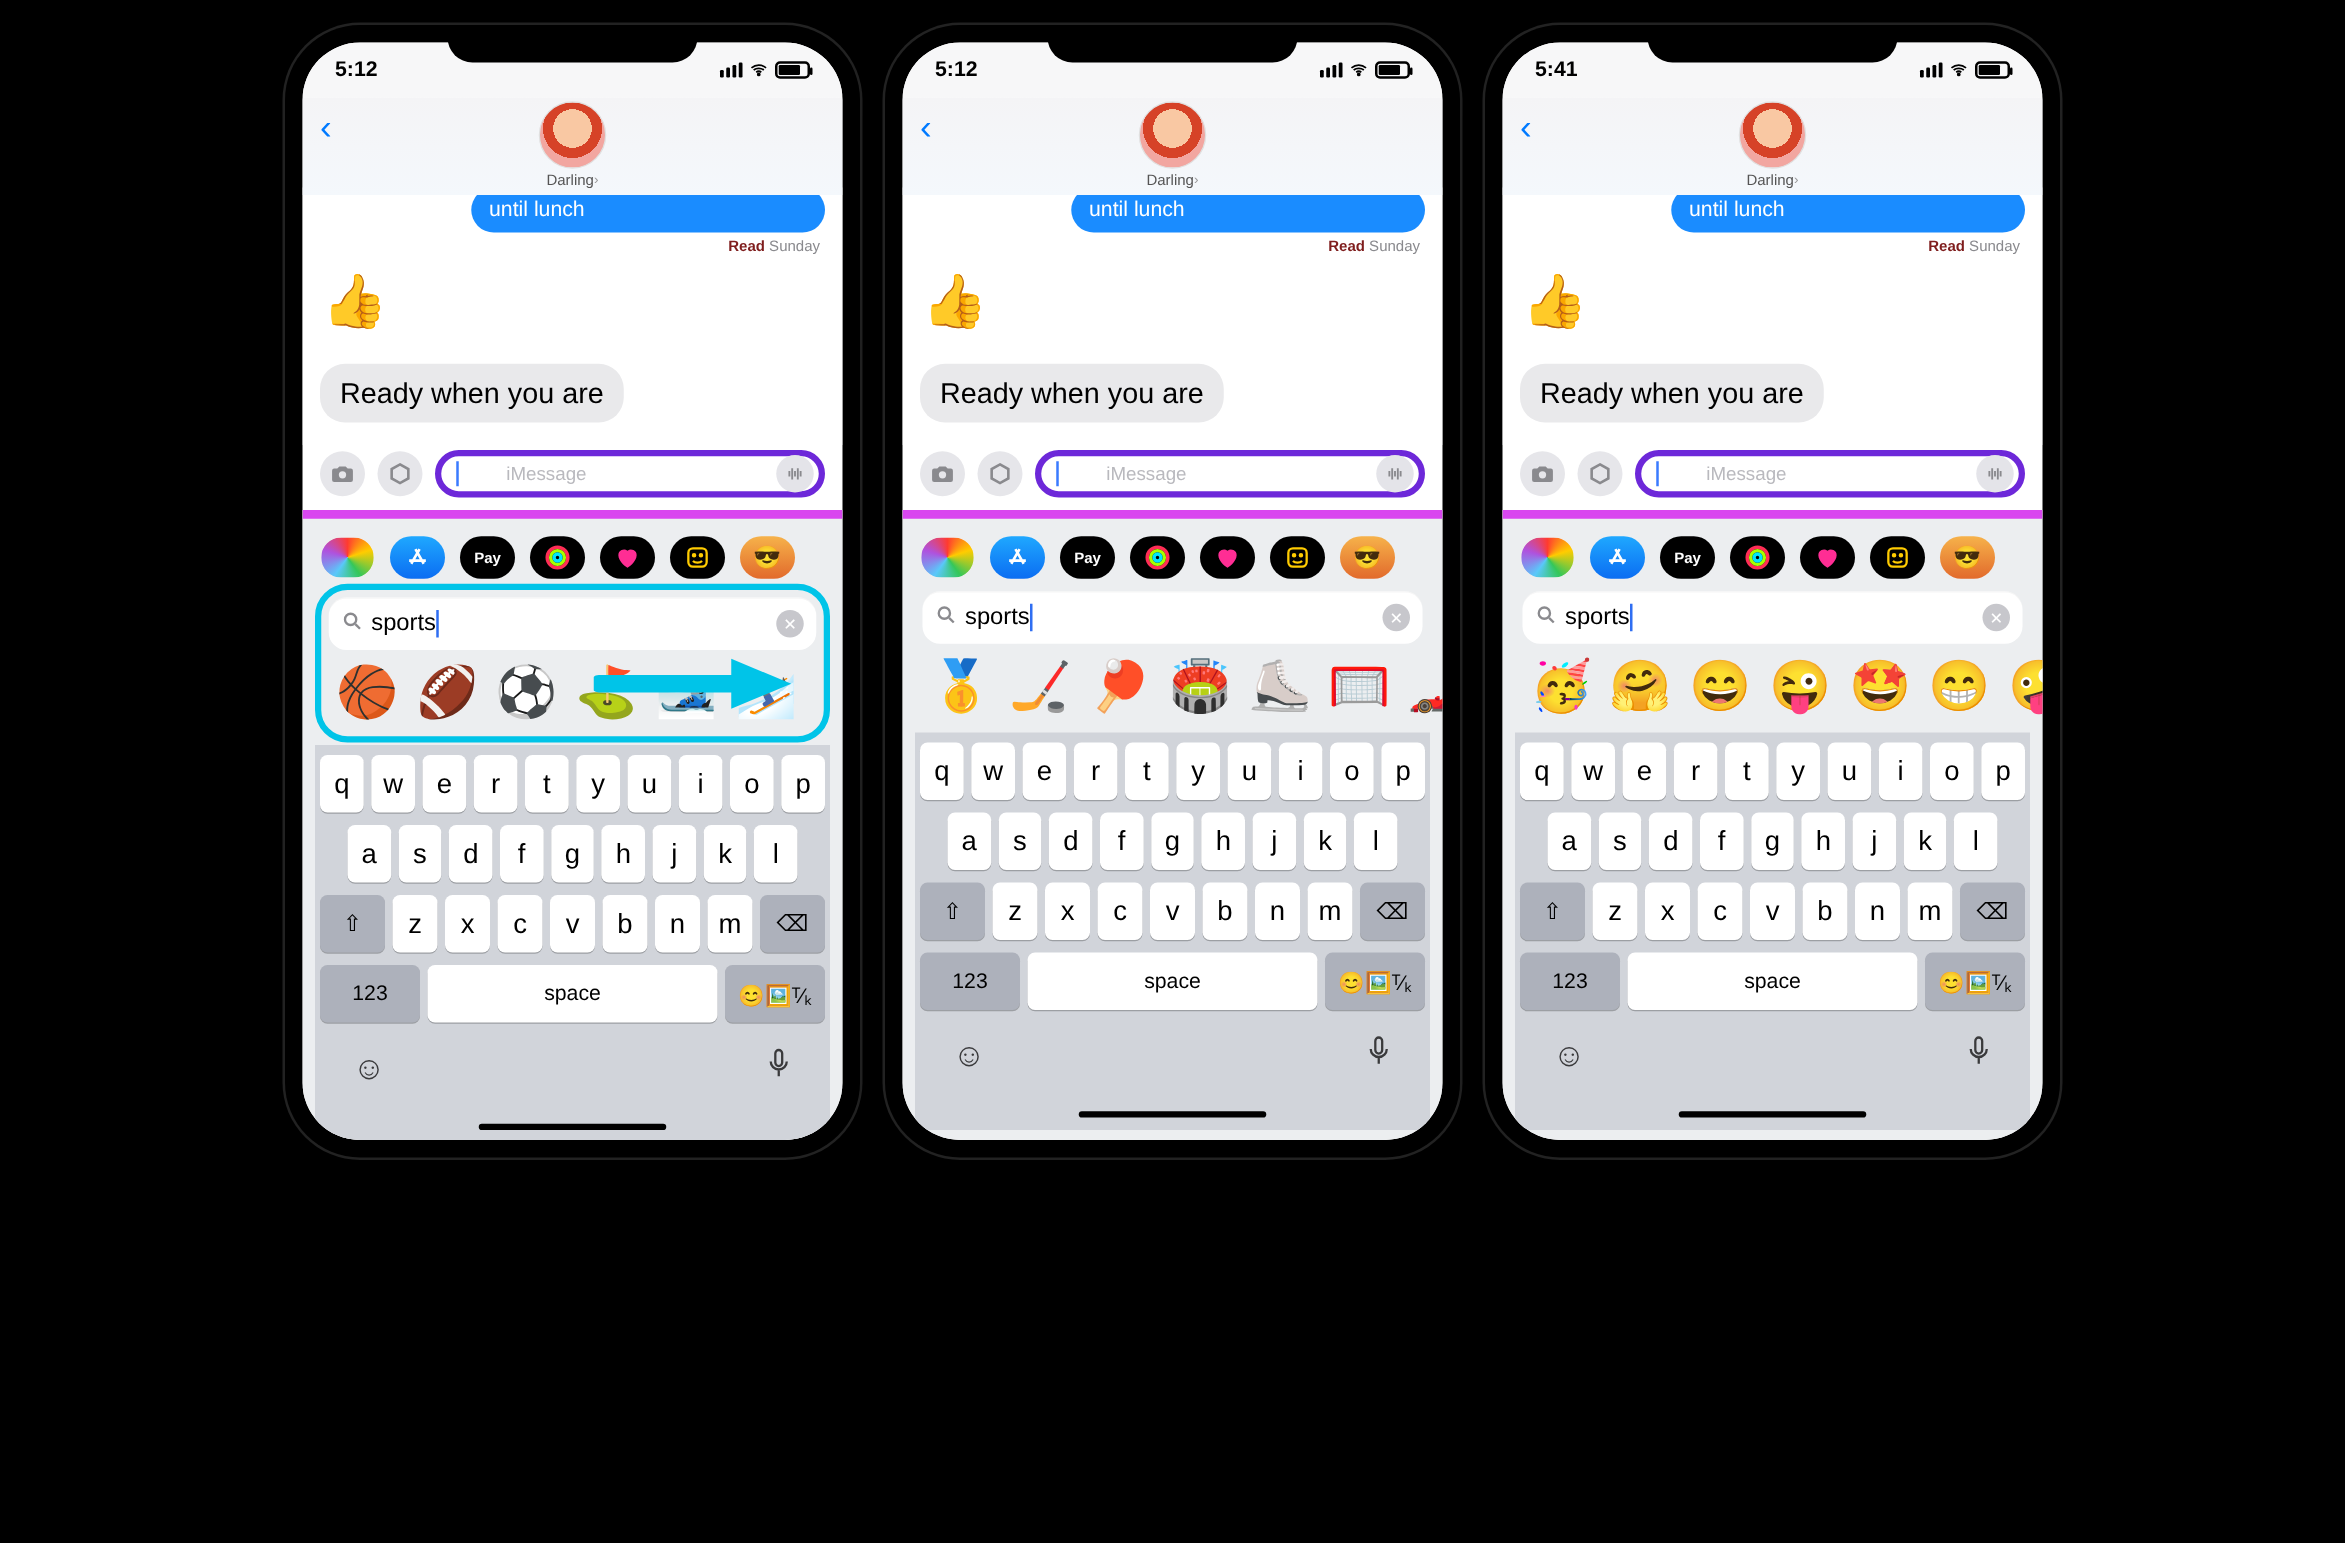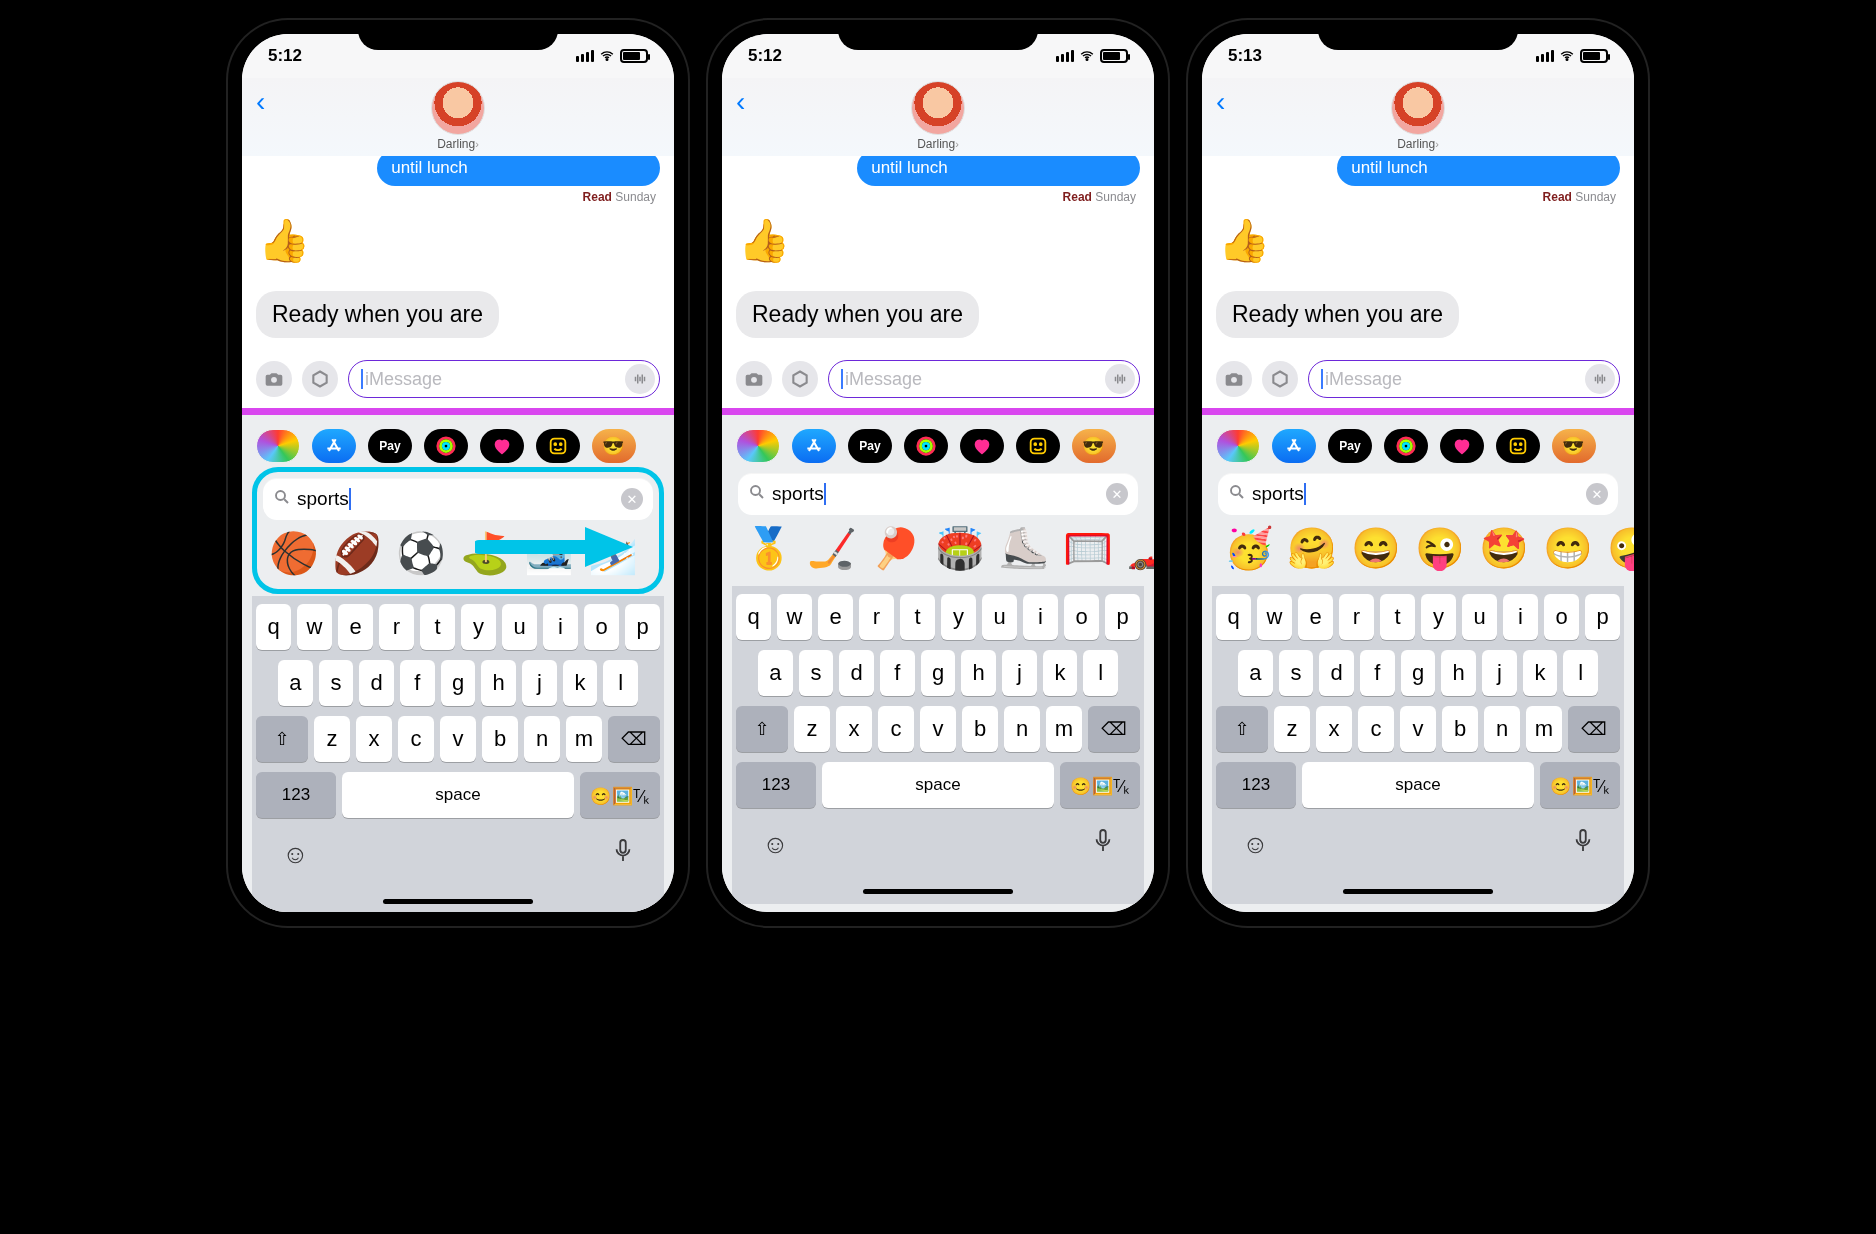--- a/index.html
+++ b/index.html
@@ -106,24 +106,25 @@
   .compose-row {
     display:flex; align-items:center; gap:10px;
     padding: 4px 14px 10px;
   }
   .round-icon-btn {
     width:36px; height:36px; border-radius:50%;
     background:#e6e6ea; display:flex; align-items:center; justify-content:center;
     color:#8a8a8e;
   }
   .compose-field {
-    flex:1; height:38px; border:1px solid #6d28d9; border-radius:19px;
+    flex:1; height:38px; border:5px solid #6d28d9; border-radius:19px;
     display:flex; align-items:center; padding:0 4px 0 12px;
-    color:#b9b9be; font-size:18px;
+    color:#b9b9be; font-size:15px;
     position:relative;
+    gap:36px;
   }
   .compose-field .cursor { width:2px; height:20px; background:#3a7bff; margin-right:2px; }
   .wave-btn {
     width:30px; height:30px; border-radius:50%;
     background:#e4e4e9; margin-left:auto;
     display:flex; align-items:center; justify-content:center;
     color:#8a8a8e; font-size:14px;
   }
 
   .app-tray {
@@ -553,21 +554,21 @@
         <div class="home-indicator"></div>
       </div>
     </div>
   </div>
 </div>
 
 <div class="phone">
   <div class="notch"></div>
   <div class="screen">
     <div class="status-bar">
-      <span>5:13</span>
+      <span>5:41</span>
       <div class="status-right">
         <div class="bars">
             <span></span>
             <span></span>
             <span></span>
             <span></span>
           </div>
         <svg class="wifi" viewBox="0 0 24 24" fill="none" stroke="#000" stroke-width="2.4">
             <path d="M2 9c6-5 14-5 20 0"></path>
             <path d="M5 12c4-3 10-3 14 0"></path>

